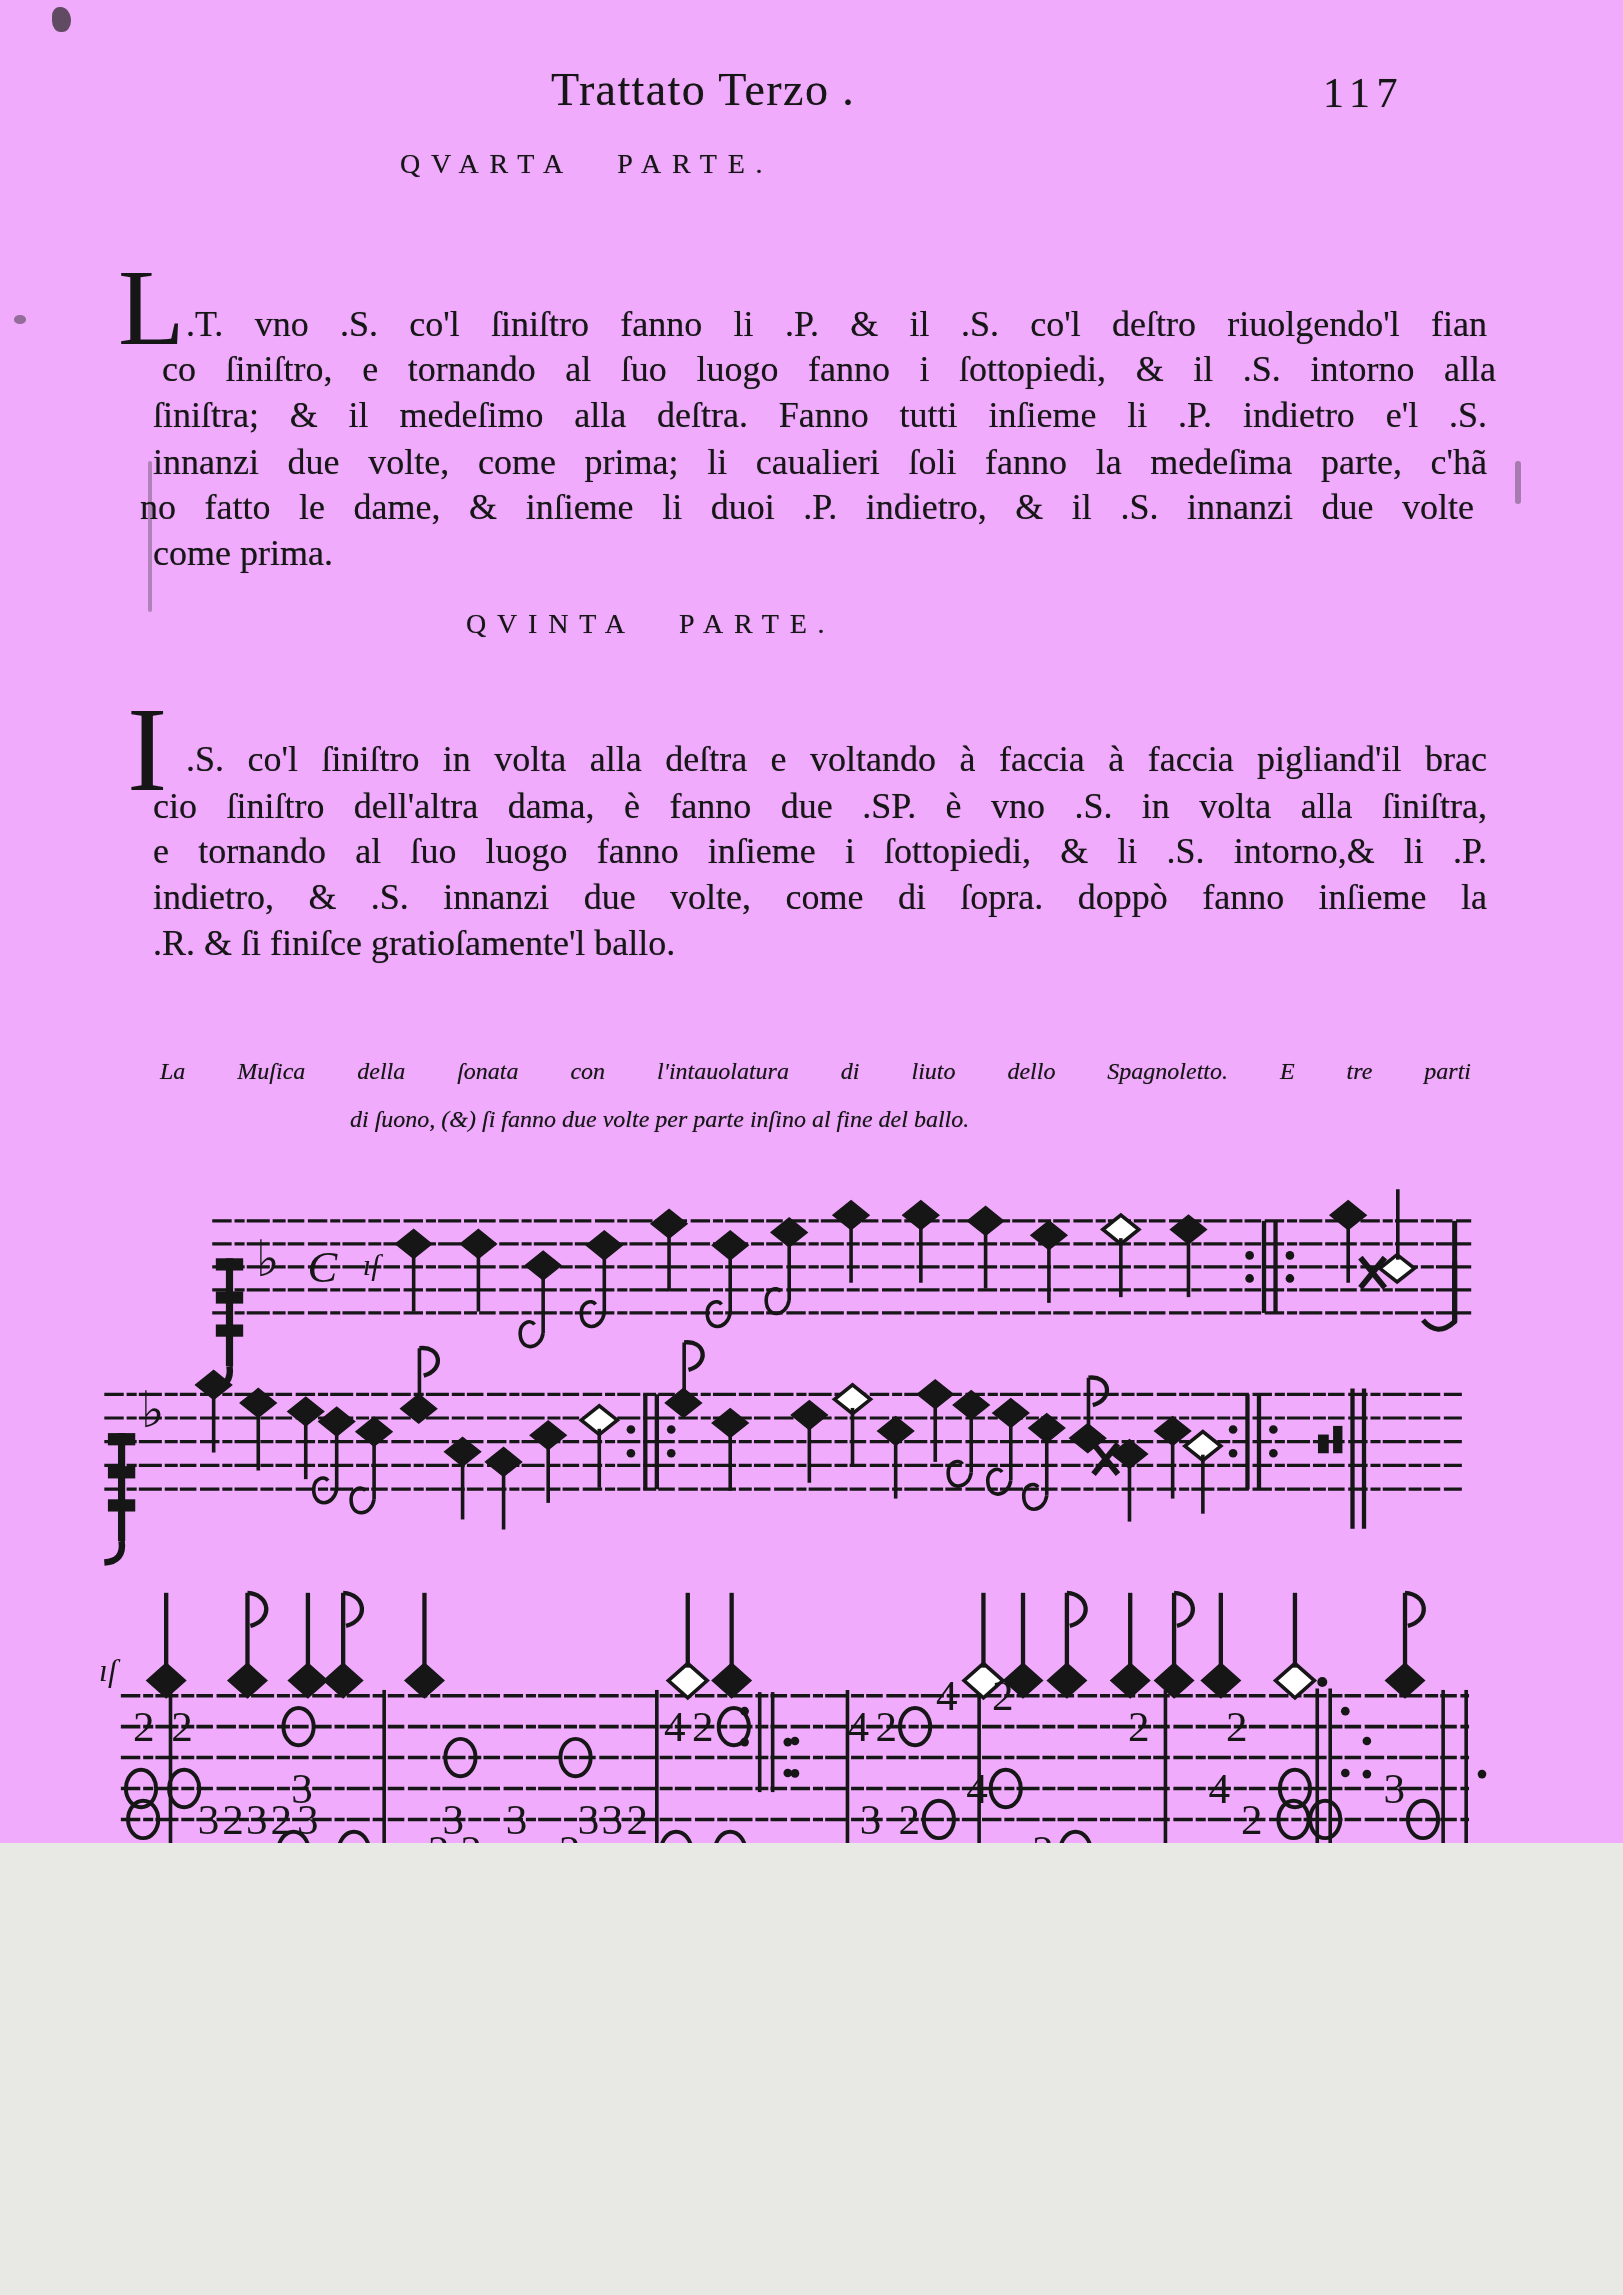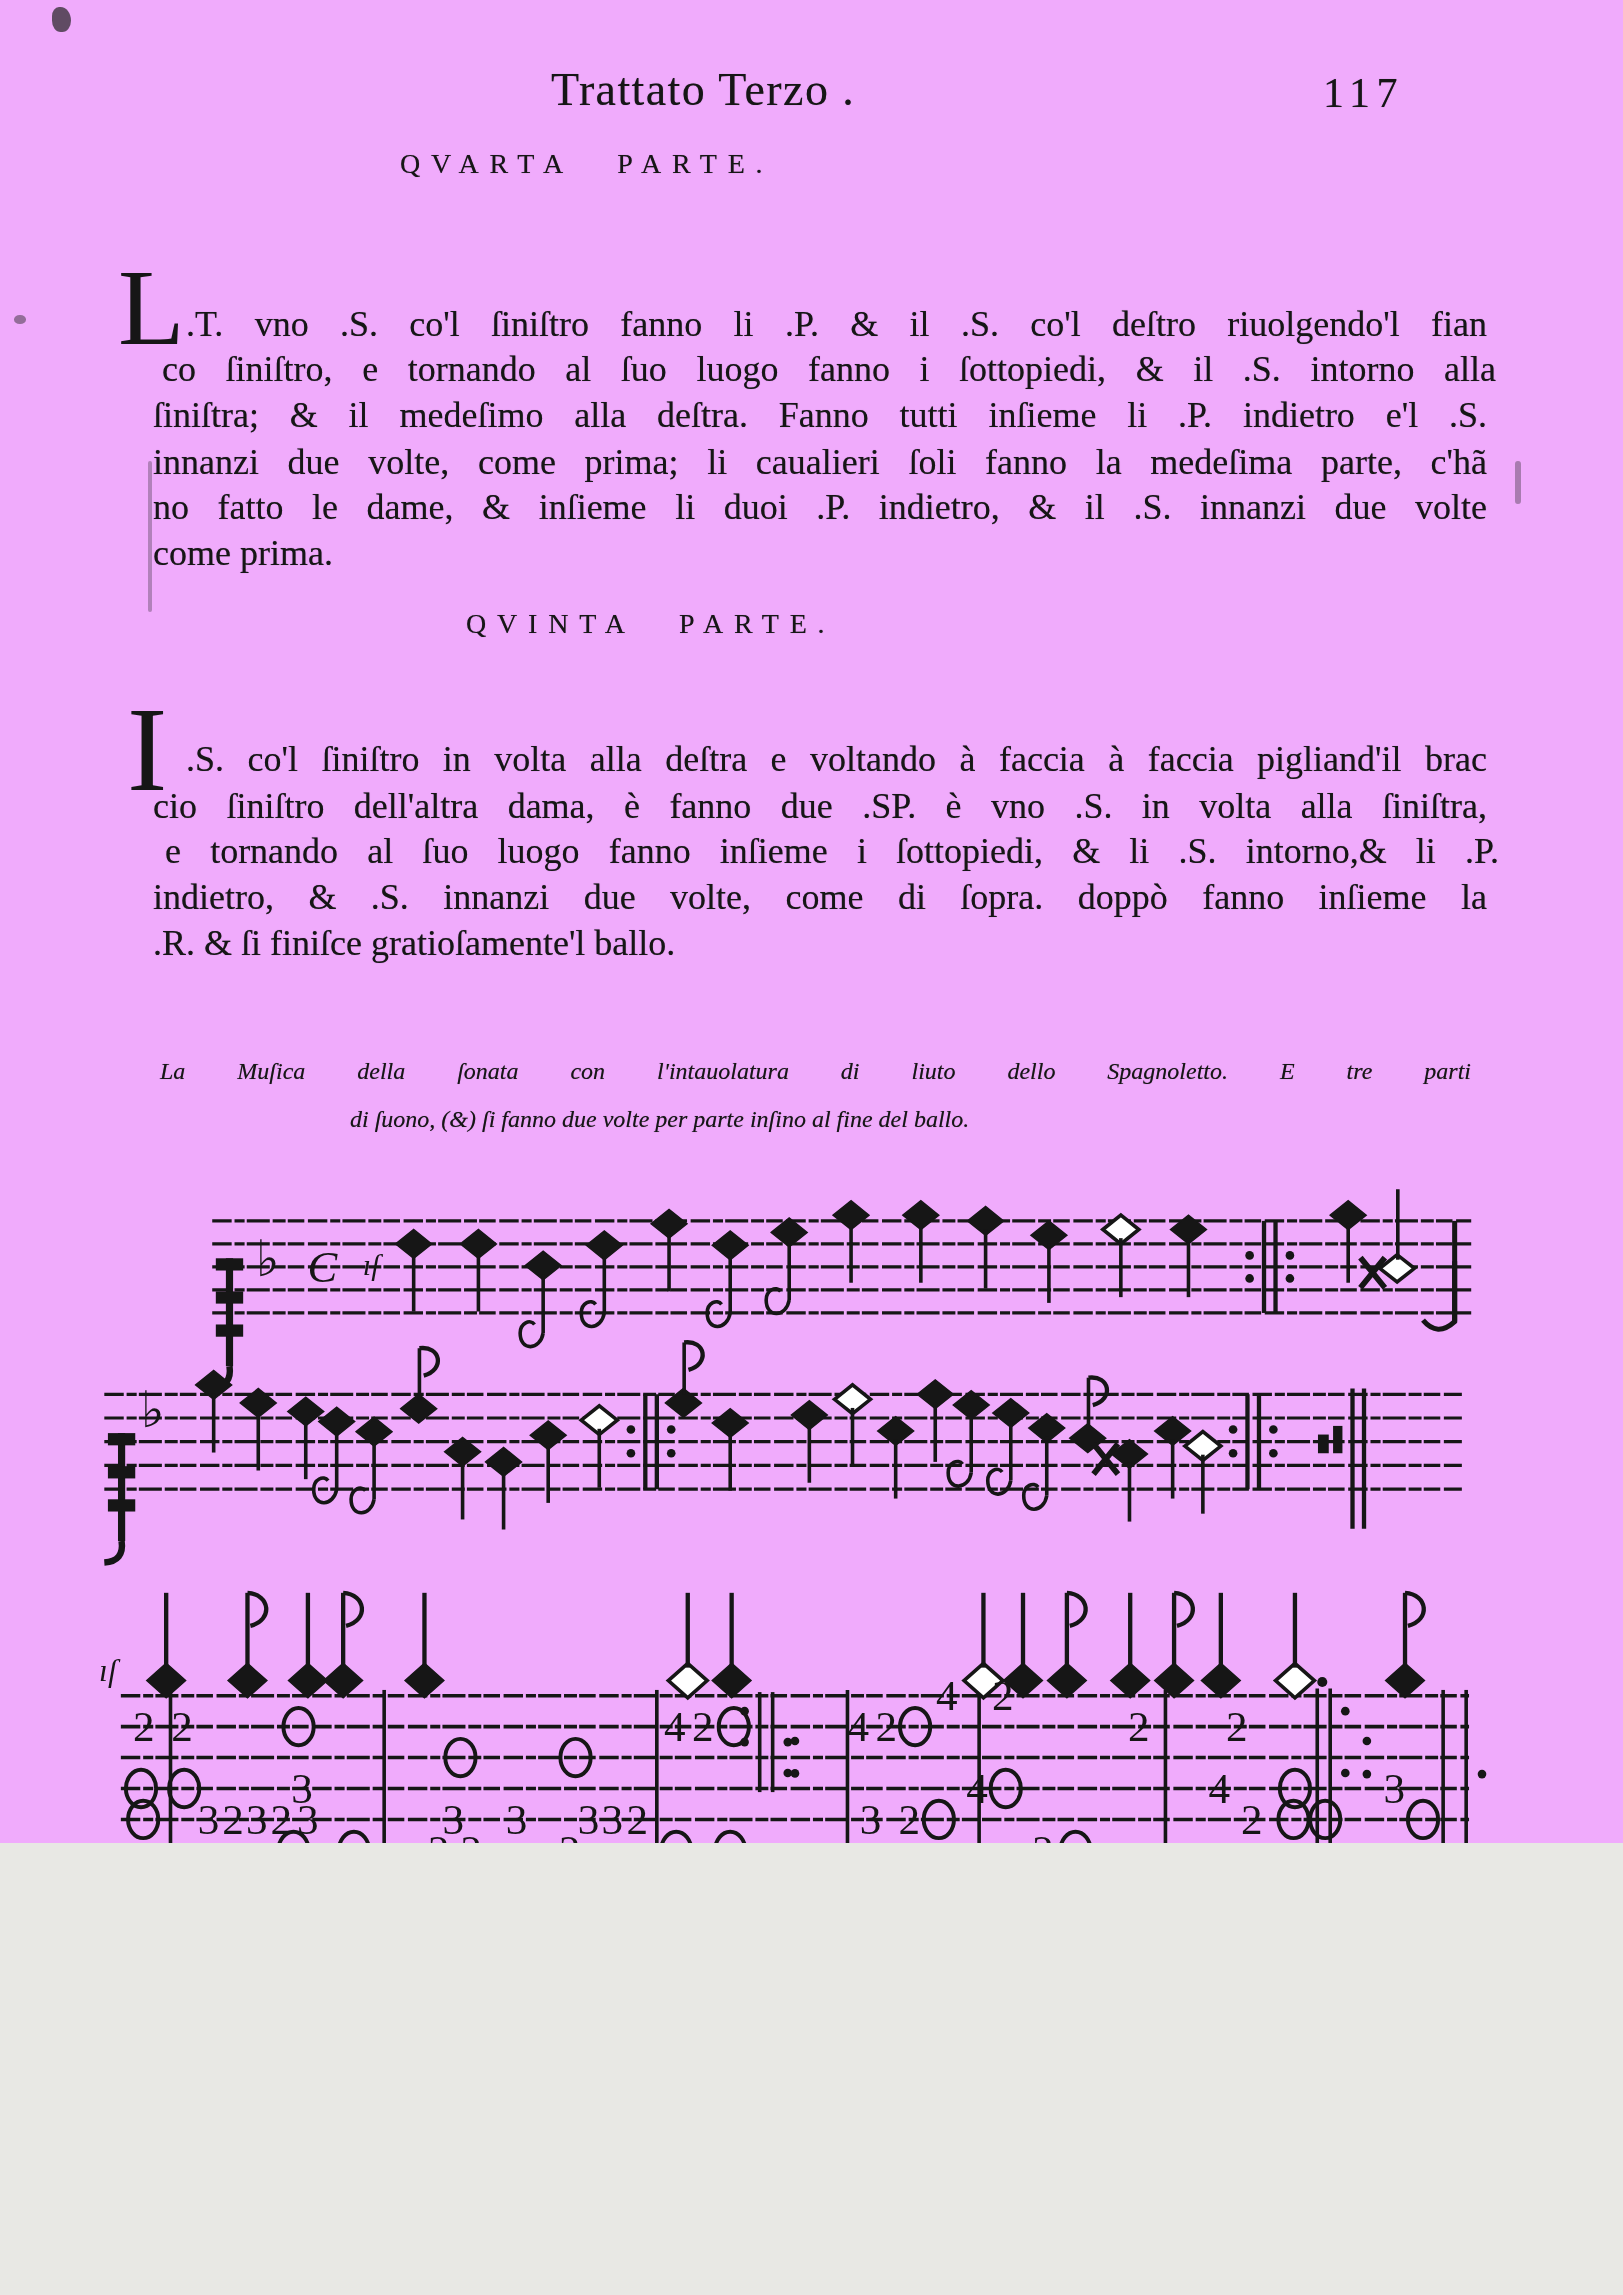--- a/index.html
+++ b/index.html
@@ -25,30 +25,30 @@
   <div class="txt pagenum" style="left:1323px;top:69px;">117</div>
 
   <div class="txt head" style="left:400px;top:148px;">QVARTA PARTE.</div>
 
   <div class="dropcap" style="left:118px;top:265px;">L</div>
 
   <div class="txt body-line just" style="left:186px;top:305px;width:1301px;">.T. vno .S. co'l ſiniſtro fanno li .P. &amp; il .S. co'l deſtro riuolgendo'l fian</div>
   <div class="txt body-line just" style="left:153px;top:350px;width:1334px;margin-left:9px;">co ſiniſtro, e tornando al ſuo luogo fanno i ſottopiedi, &amp; il .S. intorno alla</div>
   <div class="txt body-line just" style="left:153px;top:396px;width:1334px;">ſiniſtra; &amp; il medeſimo alla deſtra. Fanno tutti inſieme li .P. indietro e'l .S.</div>
   <div class="txt body-line just" style="left:153px;top:443px;width:1334px;">innanzi due volte, come prima; li caualieri ſoli fanno la medeſima parte, c'hã</div>
-  <div class="txt body-line just" style="left:153px;top:488px;width:1334px;">no fatto le dame, &amp; inſieme li duoi .P. indietro, &amp; il .S. innanzi due volte</div>
+  <div class="txt body-line just" style="left:140px;top:488px;width:1334px;">no fatto le dame, &amp; inſieme li duoi .P. indietro, &amp; il .S. innanzi due volte</div>
   <div class="txt body-line" style="left:153px;top:534px;">come prima.</div>
 
   <div class="txt head" style="left:466px;top:608px;">QVINTA PARTE.</div>
 
   <div class="dropcap" style="left:127px;top:702px;font-size:121px;">I</div>
 
   <div class="txt body-line just" style="left:186px;top:740px;width:1301px;">.S. co'l ſiniſtro in volta alla deſtra e voltando à faccia à faccia pigliand'il brac</div>
   <div class="txt body-line just" style="left:153px;top:787px;width:1334px;">cio ſiniſtro dell'altra dama, è fanno due .SP. è vno .S. in volta alla ſiniſtra,</div>
-  <div class="txt body-line just" style="left:153px;top:832px;width:1334px;margin-left:12px;">e tornando al ſuo luogo fanno inſieme i ſottopiedi, &amp; li .S. intorno,&amp; li .P.</div>
+  <div class="txt body-line just" style="left:153px;top:832px;width:1334px;">e tornando al ſuo luogo fanno inſieme i ſottopiedi, &amp; li .S. intorno,&amp; li .P.</div>
   <div class="txt body-line just" style="left:153px;top:878px;width:1334px;">indietro, &amp; .S. innanzi due volte, come di ſopra.  doppò fanno inſieme la</div>
   <div class="txt body-line" style="left:153px;top:924px;">.R. &amp; ſi finiſce gratioſamente'l ballo.</div>
 
   <div class="txt ital just" style="left:160px;top:1058px;width:1311px;">La Muſica della ſonata con l'intauolatura di liuto dello Spagnoletto.  E tre parti</div>
   <div class="txt ital" style="left:350px;top:1106px;">di ſuono, (&amp;) ſi fanno due volte per parte inſino al fine del ballo.</div>
 
   <div id="musicwrap"><svg width="1623" height="2295" viewBox="0 0 2256 3190">
         <g>
           <line x1="295" y1="1697" x2="2045" y2="1697" stroke="#161616" stroke-width="4.5" stroke-dasharray="27 4 14 3 32 4 18 3 23 5"></line>
           <line x1="295" y1="1729" x2="2045" y2="1729" stroke="#161616" stroke-width="4.5" stroke-dasharray="27 4 14 3 32 4 18 3 23 5"></line>

